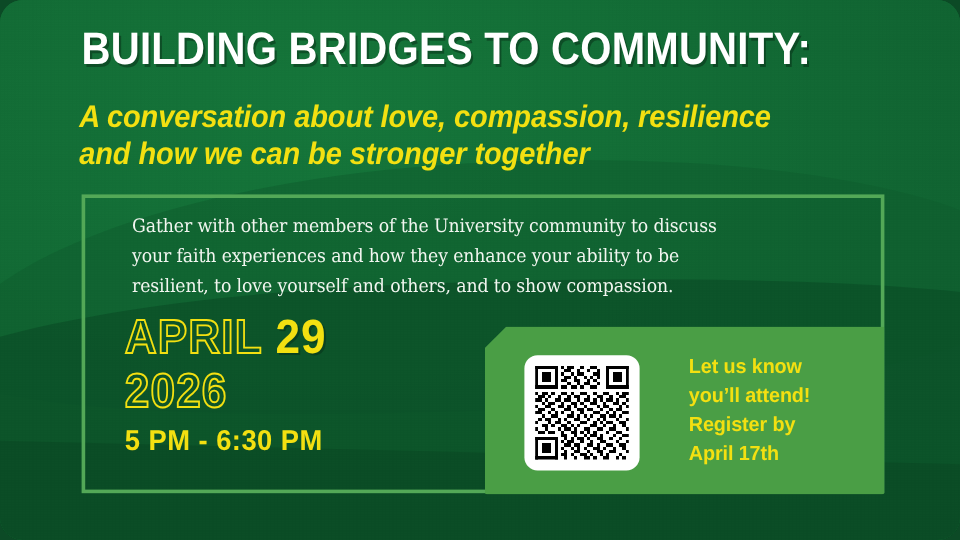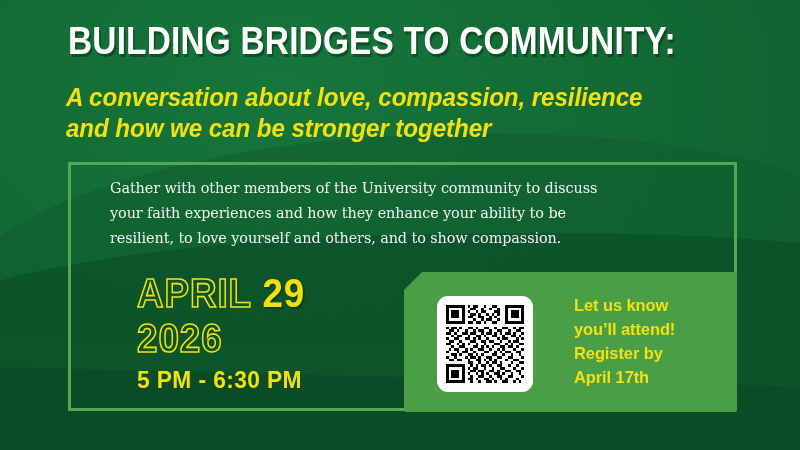--- a/index.html
+++ b/index.html
@@ -7,20 +7,21 @@
     padding: 0;
     background: #0c4a26;
   }
   .poster {
     position: relative;
     width: 800px;
     height: 450px;
     overflow: hidden;
     background: #0f6b33;
     font-family: "Liberation Sans", sans-serif;
+    border-radius: 19px;
     -webkit-font-smoothing: antialiased;
   }
   
   .bg-base {
     position: absolute;
     inset: 0;
     background:
       radial-gradient(ellipse 900px 600px at 35% 20%, #15763a 0%, #106331 60%, #0d5a2d 100%);
   }
   .bg-wave-a {
@@ -119,22 +120,21 @@
     letter-spacing: -.1px;
     transform: scaleX(.93);
     transform-origin: left top;
   }
   .desc-text .ln { display: block; white-space: nowrap; }
 
   
   .date-block {
     position: absolute;
     left: 104px;
-    top: 272px;
-    margin-left: 33px;
+    top: 260px;
   }
   .date-line1 {
     font-size: 40px;
     line-height: 42px;
     font-weight: 700;
     letter-spacing: 1px;
     transform: scaleX(.92);
     transform-origin: left top;
     white-space: nowrap;
   }

